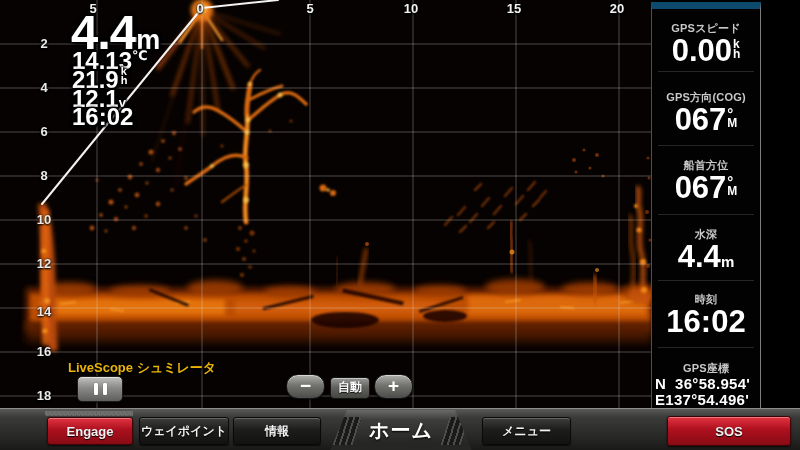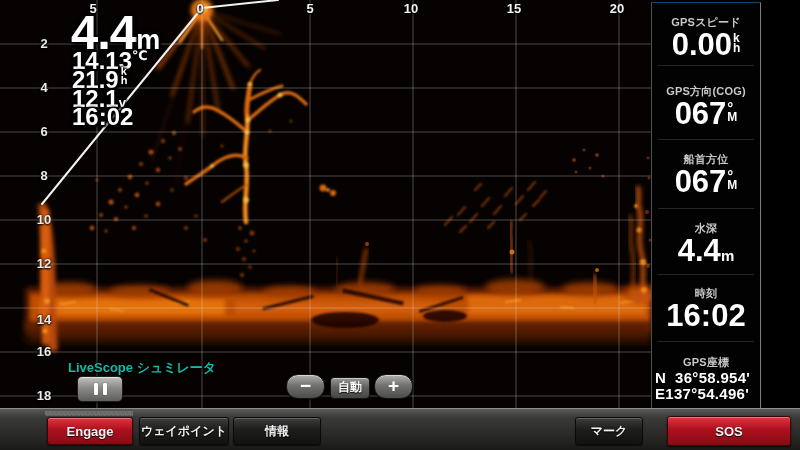--- a/index.html
+++ b/index.html
@@ -18,40 +18,40 @@
   .ov-depth{left:71px;top:4px;font-size:49px;letter-spacing:-1px;}
   .ov-depth .u{font-size:27px;letter-spacing:0;}
   .ov-temp{left:72px;top:47px;font-size:24px;}
   .ov-temp .u{font-size:13px;vertical-align:9px;}
   .ov-speed{left:72px;top:66px;font-size:24px;}
   .ov-volt{left:72px;top:85px;font-size:24px;}
   .ov-volt .u{font-size:13px;}
   .ov-time{left:72px;top:103px;font-size:24px;}
   .ustack{display:inline-block;vertical-align:4px;margin-left:2px;font-size:11px;line-height:9px;text-align:left;}
   
-  .src-label{position:absolute;left:68px;top:359px;color:#14b8a6;font-size:13px;font-weight:bold;
+  .src-label{position:absolute;left:68px;top:359px;color:#eab308;font-size:13px;font-weight:bold;
              text-shadow:0 1px 2px #000,0 0 3px #000;}
   .pause-btn{position:absolute;left:77px;top:376px;width:44px;height:24px;border-radius:5px;
              background:linear-gradient(#c2c2c0,#8a8a88 45%,#5e5e5c);border:1px solid #1c1c1c;
              box-shadow:inset 0 1px 0 rgba(255,255,255,.55),0 1px 2px rgba(0,0,0,.7);
              display:flex;align-items:center;justify-content:center;gap:5px;}
   .pause-btn i{display:block;width:4px;height:12px;background:#fff;border-radius:1px;
                box-shadow:0 0 1px #333;}
   
   .pill{position:absolute;top:374px;width:37px;height:23px;border-radius:12px;color:#fff;
         background:linear-gradient(#b0b0ae,#72726e 45%,#4c4c4a);border:1px solid #141414;
         box-shadow:inset 0 1px 0 rgba(255,255,255,.5),0 1px 2px rgba(0,0,0,.7);
         font-size:19px;font-weight:bold;line-height:21px;text-align:center;}
   .auto-btn{position:absolute;left:330px;top:377px;width:38px;height:20px;border-radius:4px;color:#fff;
         background:linear-gradient(#9a9a98,#62625e 45%,#454543);border:1px solid #141414;
         box-shadow:inset 0 1px 0 rgba(255,255,255,.45);font-size:12px;font-weight:bold;
         line-height:19px;text-align:center;text-shadow:0 1px 1px #000;}
   
   .sidebar{position:absolute;left:651px;top:2px;width:108px;height:406px;background:#020202;
-           border-left:1px solid #4f4f4f;border-right:1px solid #7d7d7d;border-top:1px solid #0c4a6e;}
+           border-left:1px solid #4f4f4f;border-right:1px solid #7d7d7d;border-top:7px solid #0c4a6e;}
   .sec{position:absolute;left:0;width:100%;text-align:center;color:#fff;}
   .sec .lbl{font-size:11px;font-weight:bold;color:#c9c9c9;letter-spacing:0.2px;}
   .sec .val{font-size:31px;font-weight:bold;line-height:30px;white-space:nowrap;}
   .sec .val .small-u{font-size:15px;font-weight:bold;}
   .vstack{display:inline-block;vertical-align:3px;margin-left:1px;font-size:12px;line-height:10px;
           font-weight:bold;text-align:left;}
   .coords{font-size:15px;font-weight:bold;line-height:15.5px;white-space:pre;text-align:left;
           padding-left:3px;letter-spacing:0.3px;}
   .divider{position:absolute;left:6px;width:96px;height:1px;background:#262626;}
   
@@ -320,21 +320,21 @@
     <div class="axis-top" style="left:394px">10</div>
     <div class="axis-top" style="left:497px">15</div>
     <div class="axis-top" style="left:600px">20</div>
 
     <div class="axis-left" style="top:36px">2</div>
     <div class="axis-left" style="top:80px">4</div>
     <div class="axis-left" style="top:124px">6</div>
     <div class="axis-left" style="top:168px">8</div>
     <div class="axis-left" style="top:212px">10</div>
     <div class="axis-left" style="top:256px">12</div>
-    <div class="axis-left" style="top:312px">14</div>
+    <div class="axis-left" style="top:304px">14</div>
     <div class="axis-left" style="top:344px">16</div>
     <div class="axis-left" style="top:388px">18</div>
 
     <div class="ov ov-depth"><span>4.4</span><span class="u">m</span></div>
     <div class="ov ov-temp"><span>14.13</span><span class="u">℃</span></div>
     <div class="ov ov-speed"><span>21.9</span><span class="ustack"><span style="display:block">k</span><span style="display:block">h</span></span></div>
     <div class="ov ov-volt"><span>12.1</span><span class="u">v</span></div>
     <div class="ov ov-time"><span>16:02</span></div>
 
     <div class="src-label">LiveScope シュミレータ</div>
@@ -386,17 +386,22 @@
       <div class="coords">N  36°58.954'</div>
       <div class="coords">E137°54.496'</div>
     </div>
   </div>
 
   <div class="bottombar">
     <div class="grip"></div>
     <div class="bbtn red" style="left:47px;width:84px">Engage</div>
     <div class="bbtn" style="left:139px;width:88px">ウェイポイント</div>
     <div class="bbtn" style="left:233px;width:86px">情報</div>
-    <div class="bbtn" style="left:575px;width:66px">マーク</div>
+    <div class="home-tab">
+      <span class="stripes l"></span>
+      <span>ホーム</span>
+      <span class="stripes r"></span>
+    </div>
+    <div class="bbtn" style="left:482px;width:87px">メニュー</div>
     <div class="bbtn red" style="left:667px;top:7px;width:122px;height:28px">SOS</div>
   </div>
 
 </div>
 
 </body></html>

